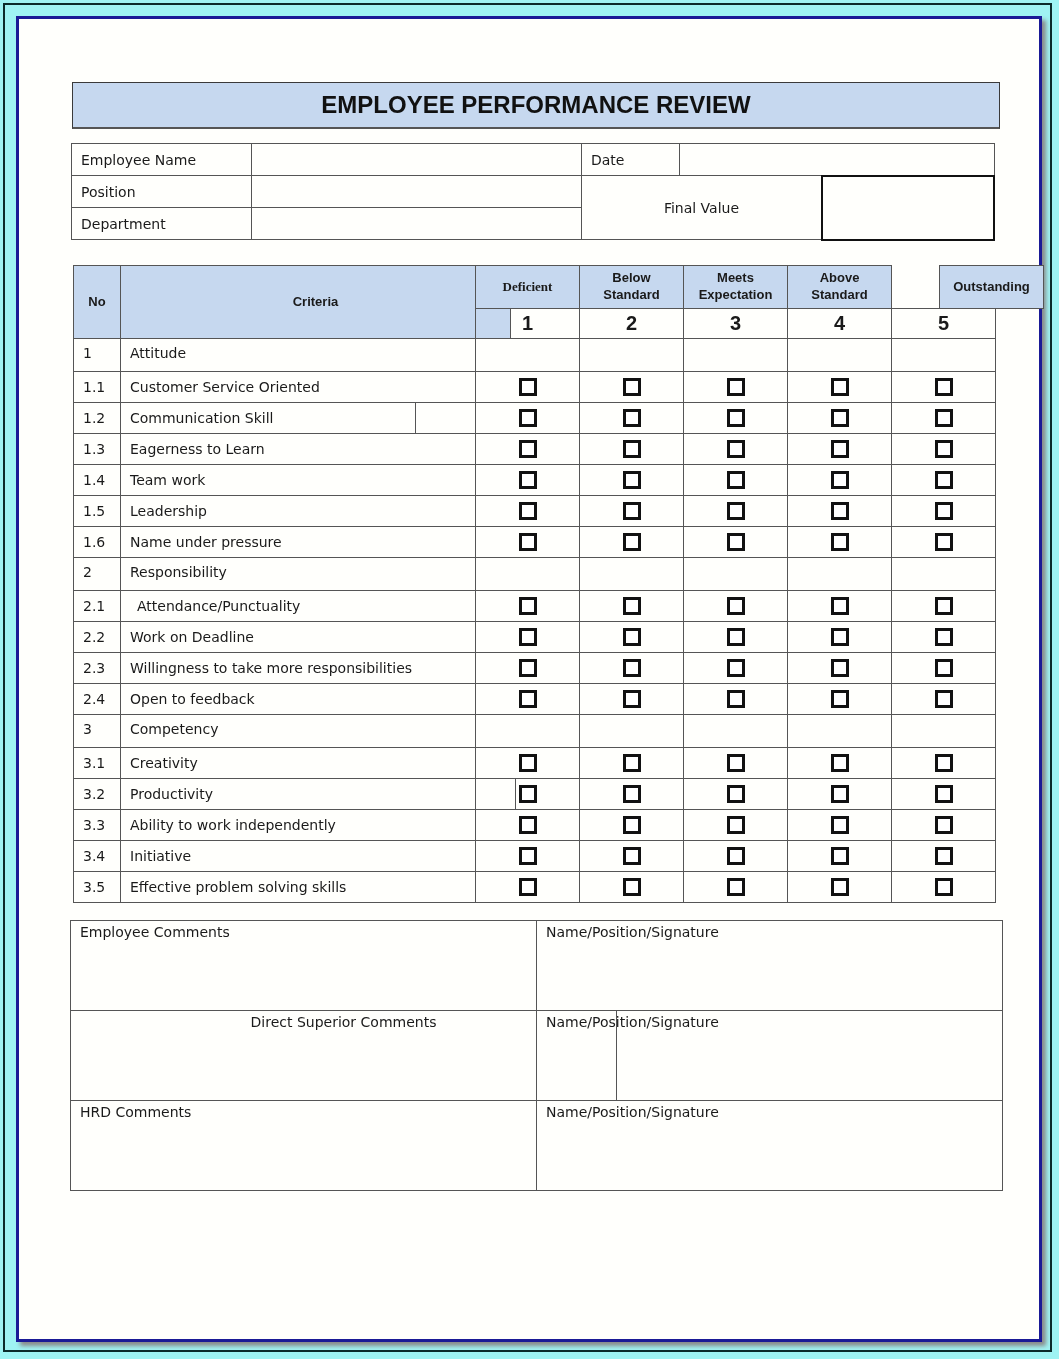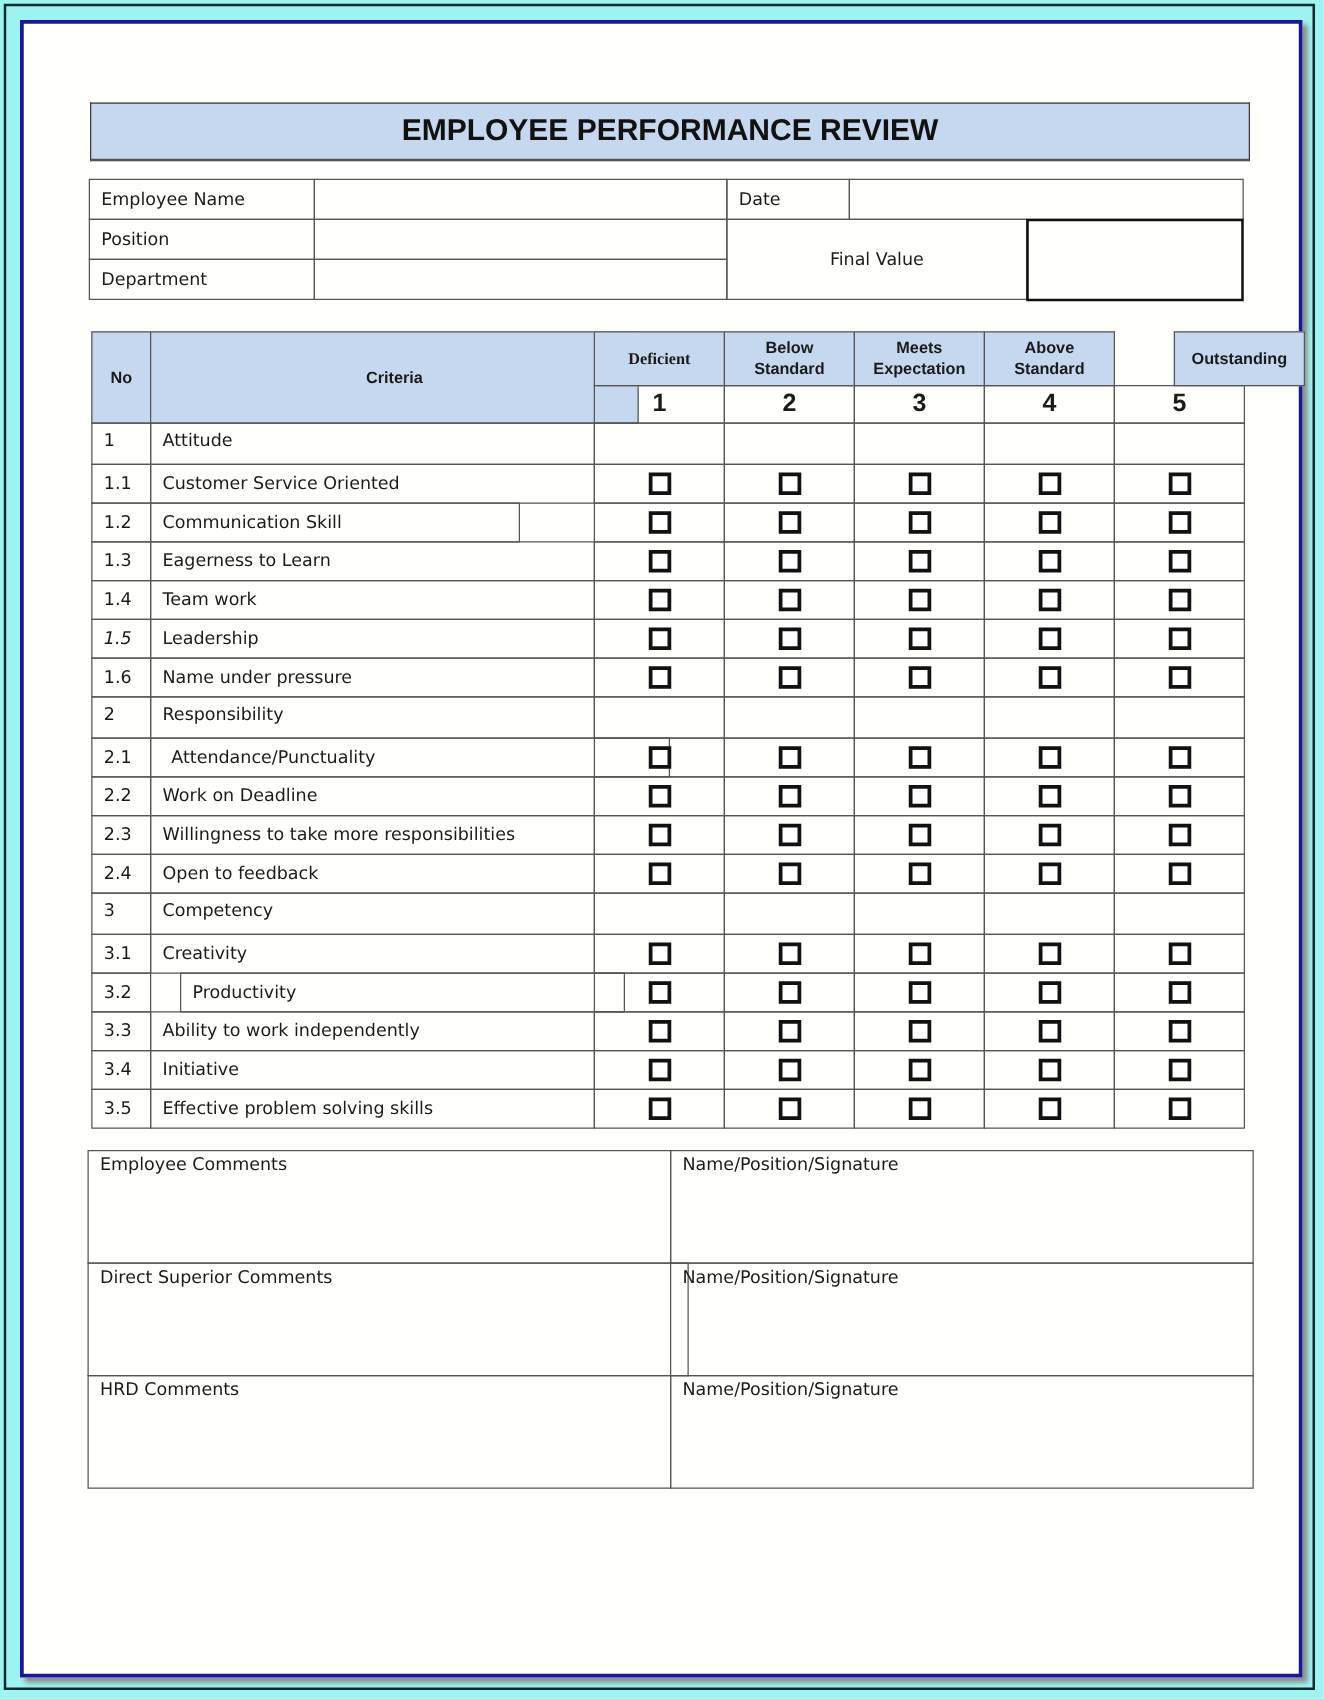--- a/index.html
+++ b/index.html
@@ -162,21 +162,21 @@
       <div class="rt-cell box-cell" style="left: 610px; top: 199px; width: 105px; height: 32px;">
         <div class="chk"></div>
       </div>
       <div class="rt-cell box-cell" style="left: 714px; top: 199px; width: 105px; height: 32px;">
         <div class="chk"></div>
       </div>
       <div class="rt-cell box-cell" style="left: 818px; top: 199px; width: 105px; height: 32px;">
         <div class="chk"></div>
       </div>
       <div></div>
-      <div class="rt-cell no" style="left: 0px; top: 230px; width: 48px; height: 32px; font-style: italic;">1.5</div>
+      <div class="rt-cell no" style="left: 0px; top: 230px; width: 48px; height: 32px;">1.5</div>
       <div class="rt-cell crit" style="left: 47px; top: 230px; width: 356px; height: 32px;">Leadership</div>
       <div class="rt-cell box-cell" style="left: 402px; top: 230px; width: 105px; height: 32px;">
         <div class="chk"></div>
       </div>
       <div class="rt-cell box-cell" style="left: 506px; top: 230px; width: 105px; height: 32px;">
         <div class="chk"></div>
       </div>
       <div class="rt-cell box-cell" style="left: 610px; top: 230px; width: 105px; height: 32px;">
         <div class="chk"></div>
       </div>
@@ -207,21 +207,21 @@
       <div></div>
       <div class="rt-cell no" style="left: 0px; top: 292px; width: 48px; height: 34px; align-items: flex-start; padding-top: 6px;">2</div>
       <div class="rt-cell crit" style="left: 47px; top: 292px; width: 356px; height: 34px; align-items: flex-start; padding-top: 6px;">Responsibility</div>
       <div class="rt-cell box-cell" style="left: 402px; top: 292px; width: 105px; height: 34px;"></div>
       <div class="rt-cell box-cell" style="left: 506px; top: 292px; width: 105px; height: 34px;"></div>
       <div class="rt-cell box-cell" style="left: 610px; top: 292px; width: 105px; height: 34px;"></div>
       <div class="rt-cell box-cell" style="left: 714px; top: 292px; width: 105px; height: 34px;"></div>
       <div class="rt-cell box-cell" style="left: 818px; top: 292px; width: 105px; height: 34px;"></div>
       <div></div>
       <div class="rt-cell no" style="left: 0px; top: 325px; width: 48px; height: 32px;">2.1</div>
-      <div class="rt-cell crit" style="left: 47px; top: 325px; width: 416px; height: 32px; padding-left: 16px;">Attendance/Punctuality</div>
+      <div class="rt-cell crit" style="left: 47px; top: 325px; width: 356px; height: 32px; padding-left: 16px;">Attendance/Punctuality</div>
       <div class="rt-cell box-cell" style="left: 402px; top: 325px; width: 105px; height: 32px;">
         <div class="chk"></div>
       </div>
       <div class="rt-cell box-cell" style="left: 506px; top: 325px; width: 105px; height: 32px;">
         <div class="chk"></div>
       </div>
       <div class="rt-cell box-cell" style="left: 610px; top: 325px; width: 105px; height: 32px;">
         <div class="chk"></div>
       </div>
       <div class="rt-cell box-cell" style="left: 714px; top: 325px; width: 105px; height: 32px;">
@@ -305,21 +305,21 @@
         <div class="chk"></div>
       </div>
       <div class="rt-cell box-cell" style="left: 714px; top: 482px; width: 105px; height: 32px;">
         <div class="chk"></div>
       </div>
       <div class="rt-cell box-cell" style="left: 818px; top: 482px; width: 105px; height: 32px;">
         <div class="chk"></div>
       </div>
       <div></div>
       <div class="rt-cell no" style="left: 0px; top: 513px; width: 48px; height: 32px;">3.2</div>
-      <div class="rt-cell crit" style="left: 47px; top: 513px; width: 356px; height: 32px; margin-left: 24px;">Productivity</div>
+      <div class="rt-cell crit" style="left: 47px; top: 513px; width: 396px; height: 32px;">Productivity</div>
       <div class="rt-cell box-cell" style="left: 402px; top: 513px; width: 105px; height: 32px;">
         <div class="chk"></div>
       </div>
       <div class="rt-cell box-cell" style="left: 506px; top: 513px; width: 105px; height: 32px;">
         <div class="chk"></div>
       </div>
       <div class="rt-cell box-cell" style="left: 610px; top: 513px; width: 105px; height: 32px;">
         <div class="chk"></div>
       </div>
       <div class="rt-cell box-cell" style="left: 714px; top: 513px; width: 105px; height: 32px;">
@@ -380,18 +380,18 @@
         <div class="chk"></div>
       </div>
       <div class="rt-cell box-cell" style="left: 818px; top: 606px; width: 105px; height: 32px;">
         <div class="chk"></div>
       </div>
     </div>
 
   <div id="comments-table">
       <div class="cm" style="left: 51px; top: 901px; width: 467px; height: 91px;">Employee Comments</div>
       <div class="cm" style="left: 517px; top: 901px; width: 467px; height: 91px;">Name/Position/Signature</div>
-      <div class="cm" style="left: 51px; top: 991px; width: 481px; height: 91px;">Direct Superior Comments</div>
+      <div class="cm" style="left: 51px; top: 991px; width: 547px; height: 91px; text-align: center;">Direct Superior Comments</div>
       <div class="cm" style="left: 517px; top: 991px; width: 467px; height: 91px;">Name/Position/Signature</div>
       <div class="cm" style="left: 51px; top: 1081px; width: 467px; height: 91px;">HRD Comments</div>
       <div class="cm" style="left: 517px; top: 1081px; width: 467px; height: 91px;">Name/Position/Signature</div>
     </div>
 </div>
 
 </body></html>

